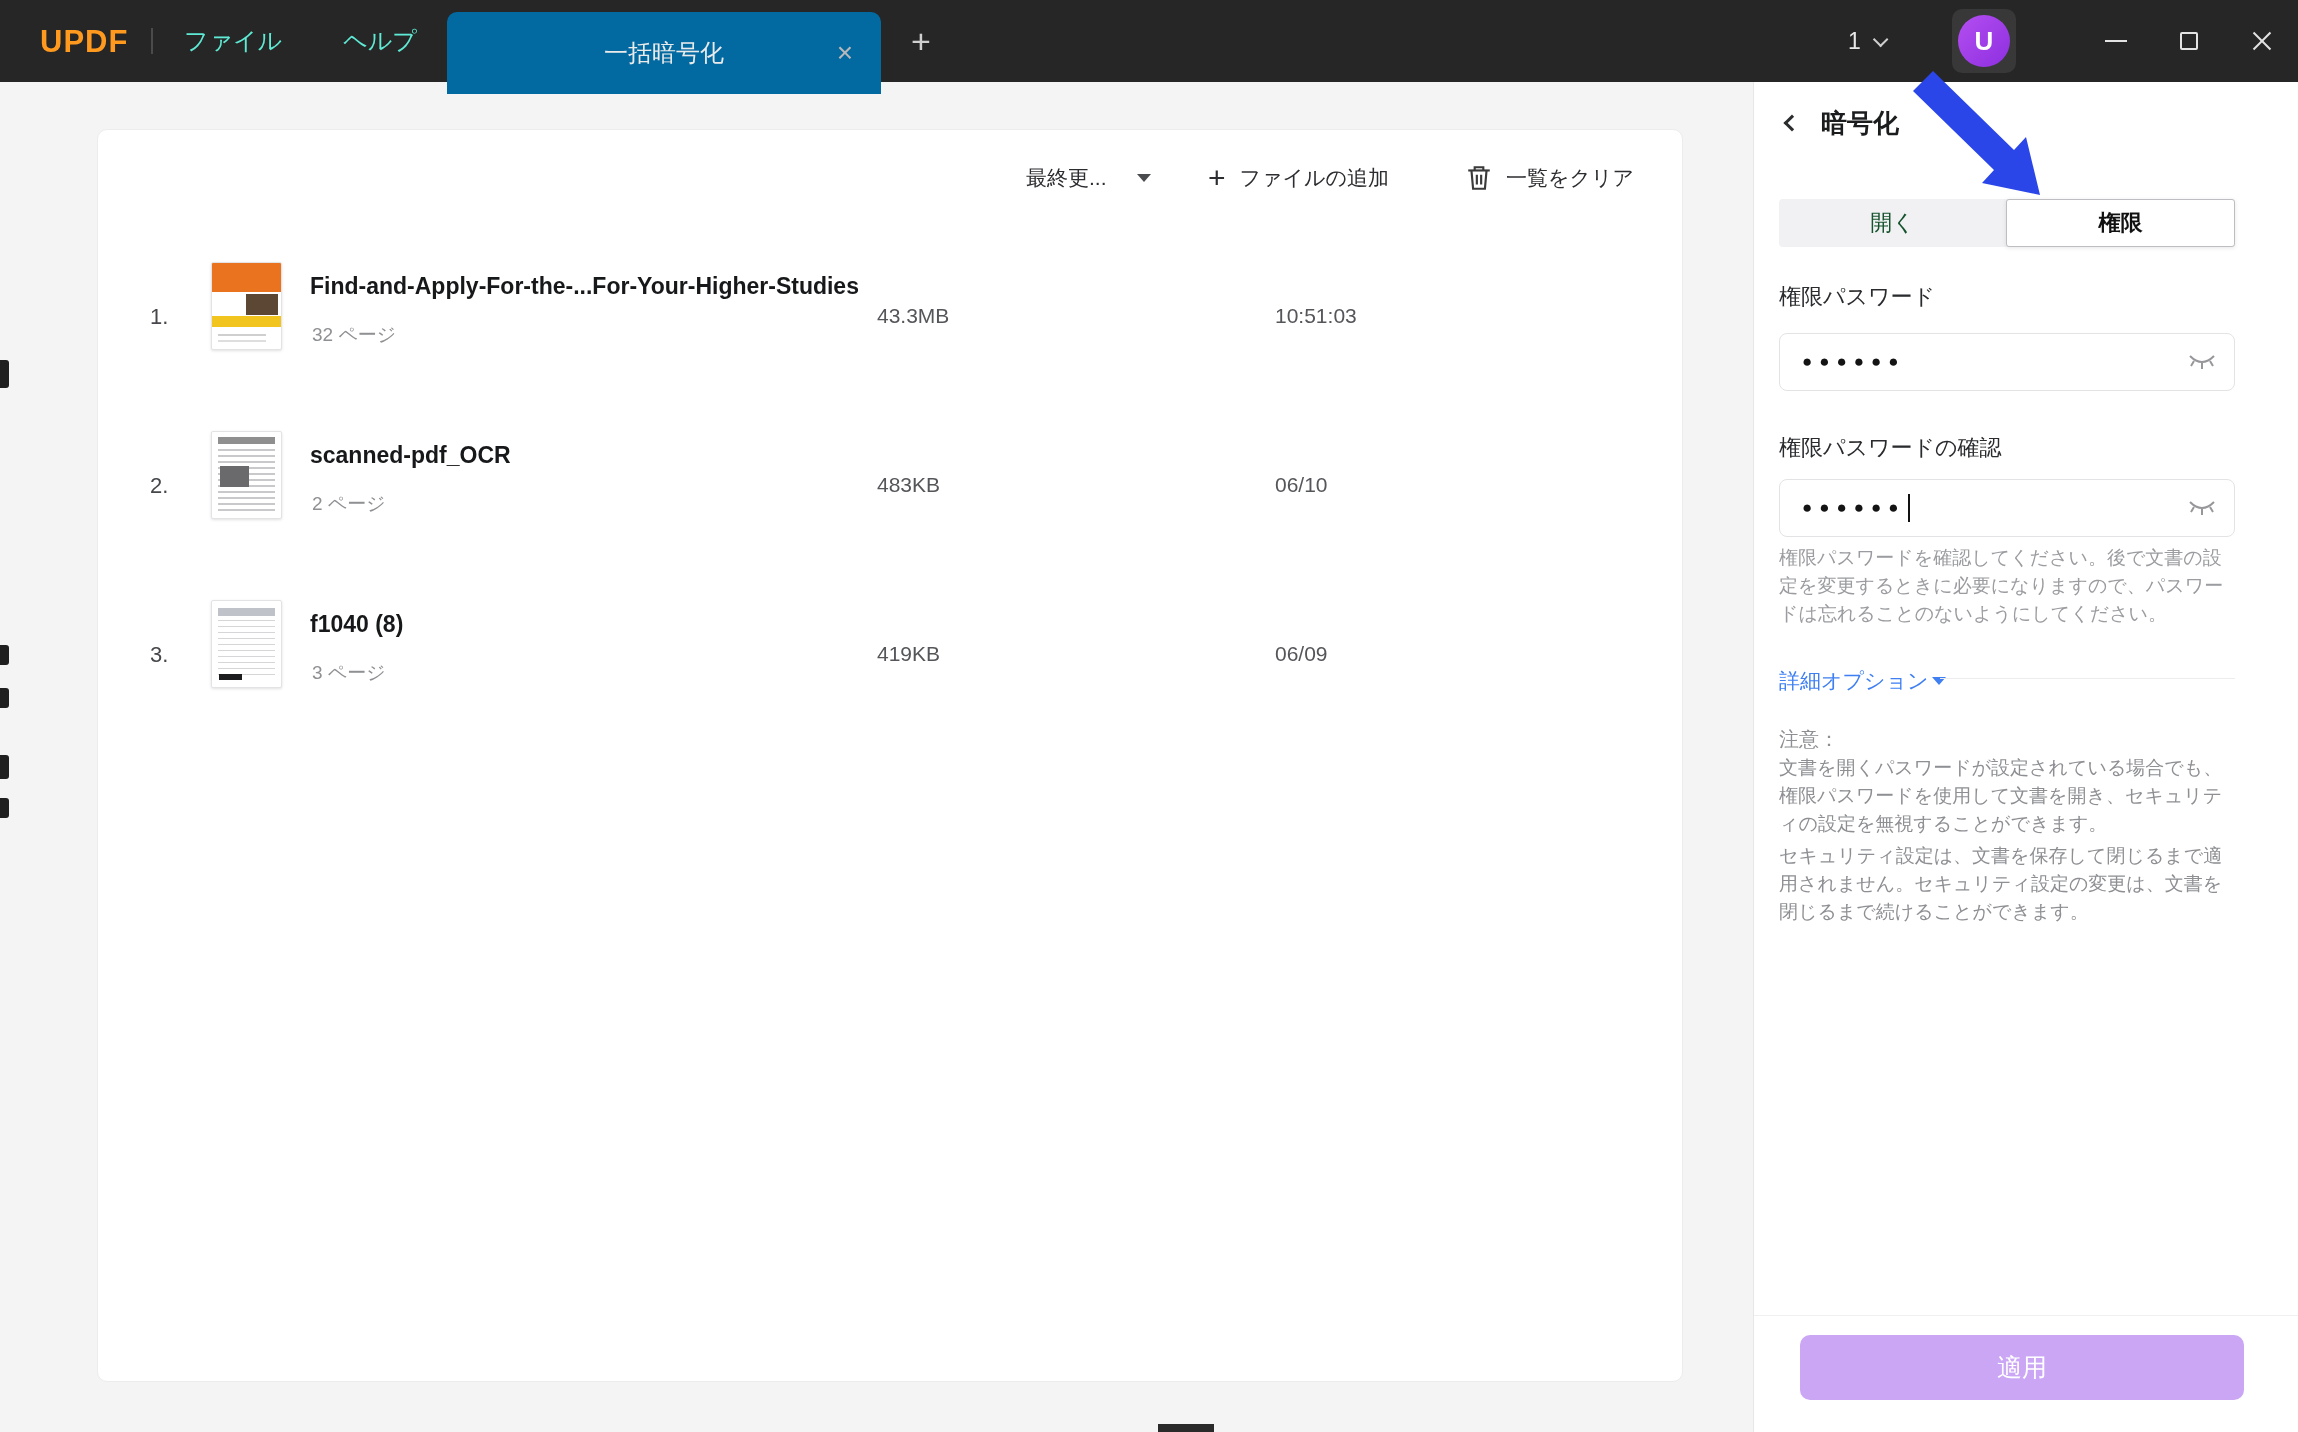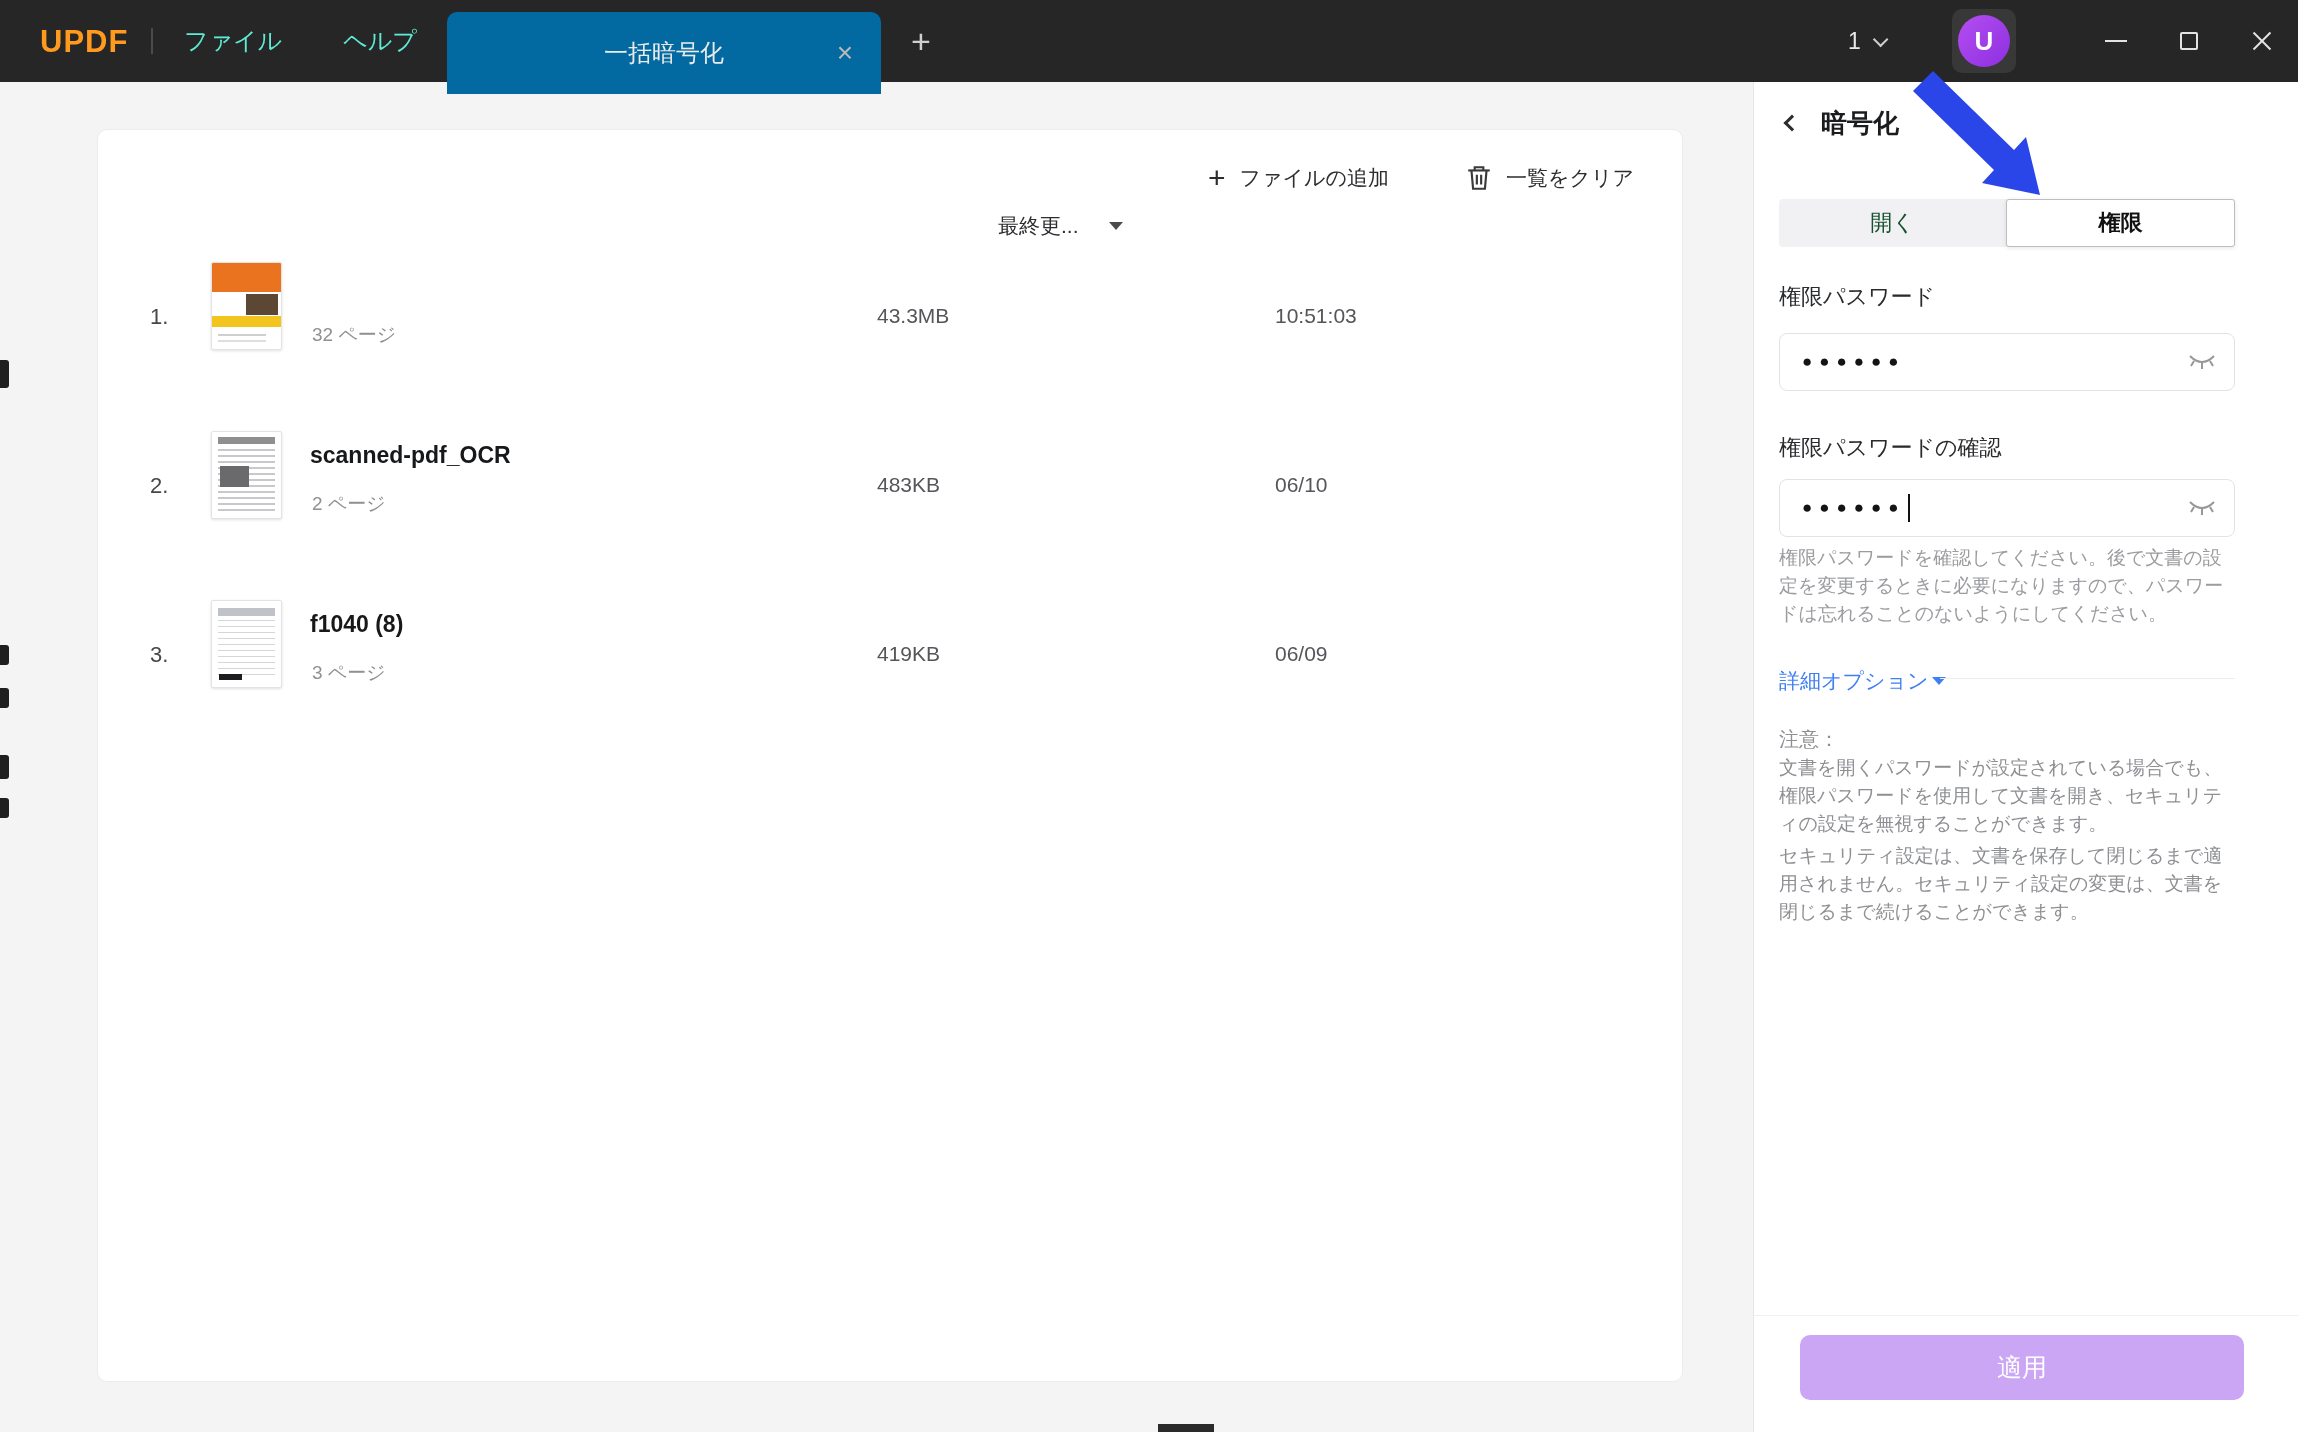--- a/index.html
+++ b/index.html
@@ -39,21 +39,21 @@
   .icon-min { width:22px; height:2px; background:#e3e3e3; display:block; }
   .icon-max { width:18px; height:18px; border:2px solid #e3e3e3; border-radius:2px; display:block; }
   .icon-x { position:relative; width:24px; height:24px; display:block; }
   .icon-x span { position:absolute; left:0; top:11px; width:24px; height:2px; background:#e3e3e3; }
   .icon-x .b1 { transform:rotate(45deg); }
   .icon-x .b2 { transform:rotate(-45deg); }
 
   
   .card { position:absolute; left:97px; top:129px; width:1586px; height:1253px; background:#fff; border:1px solid #ececee; border-radius:10px; }
   .hgroup { position:absolute; top:28px; height:40px; display:flex; align-items:center; gap:14px; font-size:21px; color:#2c2d30; background:none; border:none; font-family:inherit; }
-  .hg-sort { left:900px; gap:30px;margin-top:48px; }
+  .hg-sort { left:928px; gap:30px; }
   .hg-add { left:1110px; }
   .hg-clear { left:1368px; }
   .tri-down { width:0; height:0; border-left:7px solid transparent; border-right:7px solid transparent; border-top:8px solid #4a4b4f; }
   .plus-glyph { font-size:30px; font-weight:300; color:#2c2d30; line-height:1; }
 
   .file-row { position:absolute; left:0; width:100%; height:88px; }
   .row1 { top:132px; } .row2 { top:301px; } .row3 { top:470px; }
   .row-index { position:absolute; left:52px; top:42px; font-size:22px; color:#46474b; }
   .thumb { position:absolute; left:113px; top:0; width:71px; height:88px; background:#fff; border:1px solid #e3e3e5; border-radius:2px; box-shadow:0 1px 3px rgba(0,0,0,.12); overflow:hidden; }
   .thumb i { position:absolute; display:block; }
@@ -170,20 +170,21 @@
     </button>
 
     <div class="file-row row1">
       <span class="row-index">1.</span>
       <div class="thumb t1">
           <i class="a"></i>
           <i class="b"></i>
           <i class="c"></i>
           <i class="d"></i>
         </div>
+      <div class="file-title">Find-and-Apply-For-the-...For-Your-Higher-Studies</div>
       <div class="file-pages">32 ページ</div>
       <div class="file-size">43.3MB</div>
       <div class="file-time">10:51:03</div>
     </div>
 
     <div class="file-row row2">
       <span class="row-index">2.</span>
       <div class="thumb t2">
           <i class="a"></i>
           <i class="b"></i>

